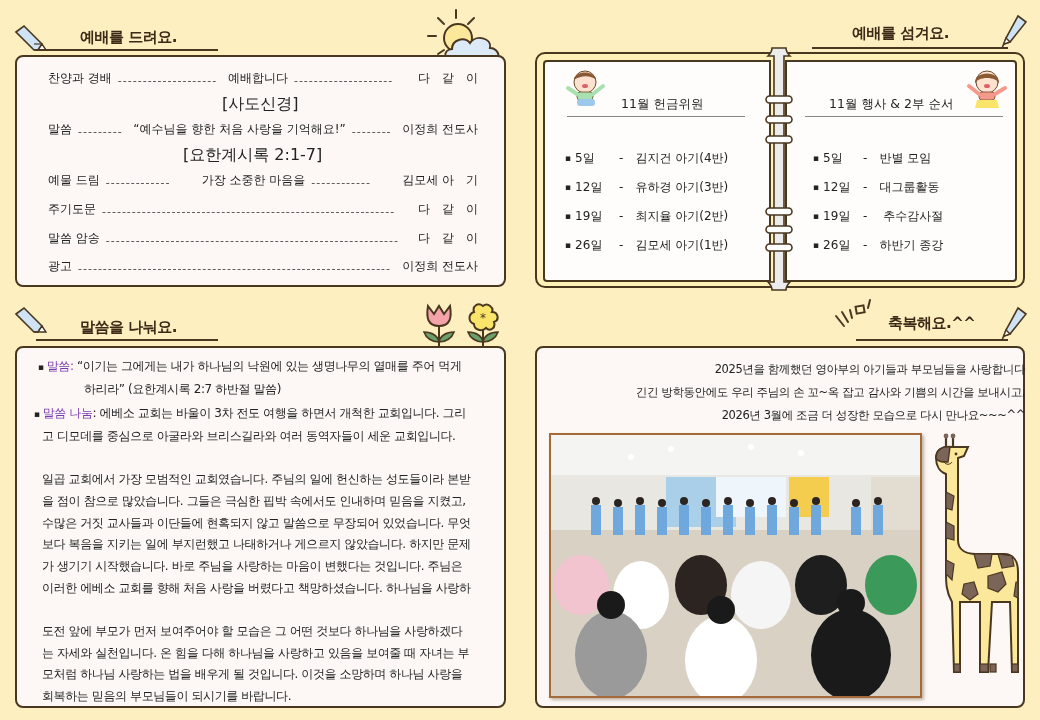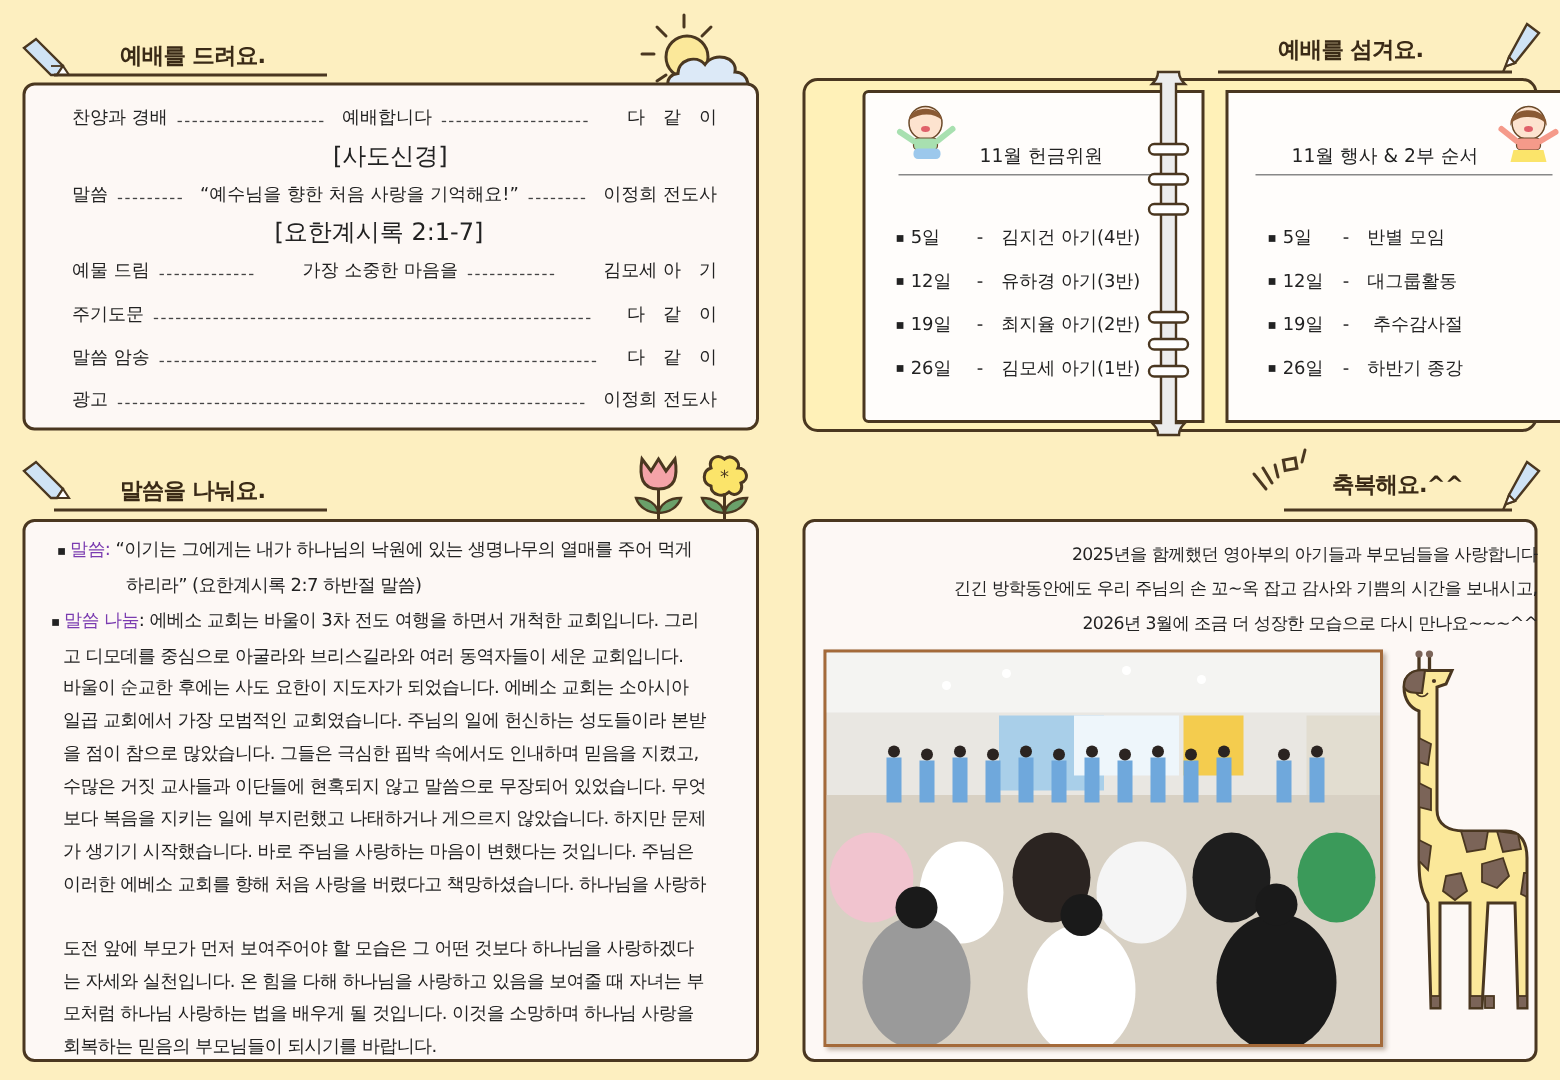--- a/index.html
+++ b/index.html
@@ -71,21 +71,20 @@
       background: #fff1b8;
       border: 2px solid #4a3720;
       border-radius: 10px;
     }
     .page {
       position: absolute;
       top: 6px;
       height: 222px;
       background: #fffdfb;
       border: 2px solid #4a3720;
-      margin-left: 32px;
     }
     .page-left { left: 6px; width: 228px; border-radius: 4px 0 0 4px; }
     .page-right { left: 248px; width: 232px; border-radius: 0 4px 4px 0; }
     .page-head {
       position: absolute;
       font-size: 12.5px;
       color: #222;
       white-space: nowrap;
     }
     .page-line {
@@ -286,21 +285,21 @@
 <div class="panel" style="left:15px;top:346px;width:491px;height:362px"></div>
 
 <div class="word-text" style="top:356px;left:38px">
   <span class="bul" style="font-size:9px;margin-right:3px">▪</span><span class="purple">말씀:</span> <span>“이기는 그에게는 내가 하나님의 낙원에 있는 생명나무의 열매를 주어 먹게</span><br>
   <span style="display:inline-block;width:46px"></span><span>하리라” (요한계시록 2:7 하반절 말씀)</span>
 </div>
 
 <div class="word-text" style="top:403px;left:34px">
   <span class="bul" style="font-size:9px;margin-right:3px">▪</span><span class="purple">말씀 나눔</span><span>: 에베소 교회는 바울이 3차 전도 여행을 하면서 개척한 교회입니다. 그리</span><br>
   <span style="padding-left:8px">고 디모데를 중심으로 아굴라와 브리스길라와 여러 동역자들이 세운 교회입니다.</span><br>
-  <span style="padding-left:8px">바울이 순교한 후에는 사도 요한이 지도자가 되었습니다. 에베소 교회는 소아시아</span><br>
+  <br>
   <span style="padding-left:8px">일곱 교회에서 가장 모범적인 교회였습니다. 주님의 일에 헌신하는 성도들이라 본받</span><br>
   <span style="padding-left:8px">을 점이 참으로 많았습니다. 그들은 극심한 핍박 속에서도 인내하며 믿음을 지켰고,</span><br>
   <span style="padding-left:8px">수많은 거짓 교사들과 이단들에 현혹되지 않고 말씀으로 무장되어 있었습니다. 무엇</span><br>
   <span style="padding-left:8px">보다 복음을 지키는 일에 부지런했고 나태하거나 게으르지 않았습니다. 하지만 문제</span><br>
   <span style="padding-left:8px">가 생기기 시작했습니다. 바로 주님을 사랑하는 마음이 변했다는 것입니다. 주님은</span><br>
   <span style="padding-left:8px">이러한 에베소 교회를 향해 처음 사랑을 버렸다고 책망하셨습니다. 하나님을 사랑하</span><br>
   <br>
   <span style="padding-left:8px">도전 앞에 부모가 먼저 보여주어야 할 모습은 그 어떤 것보다 하나님을 사랑하겠다</span><br>
   <span style="padding-left:8px">는 자세와 실천입니다. 온 힘을 다해 하나님을 사랑하고 있음을 보여줄 때 자녀는 부</span><br>
   <span style="padding-left:8px">모처럼 하나님 사랑하는 법을 배우게 될 것입니다. 이것을 소망하며 하나님 사랑을</span><br>

